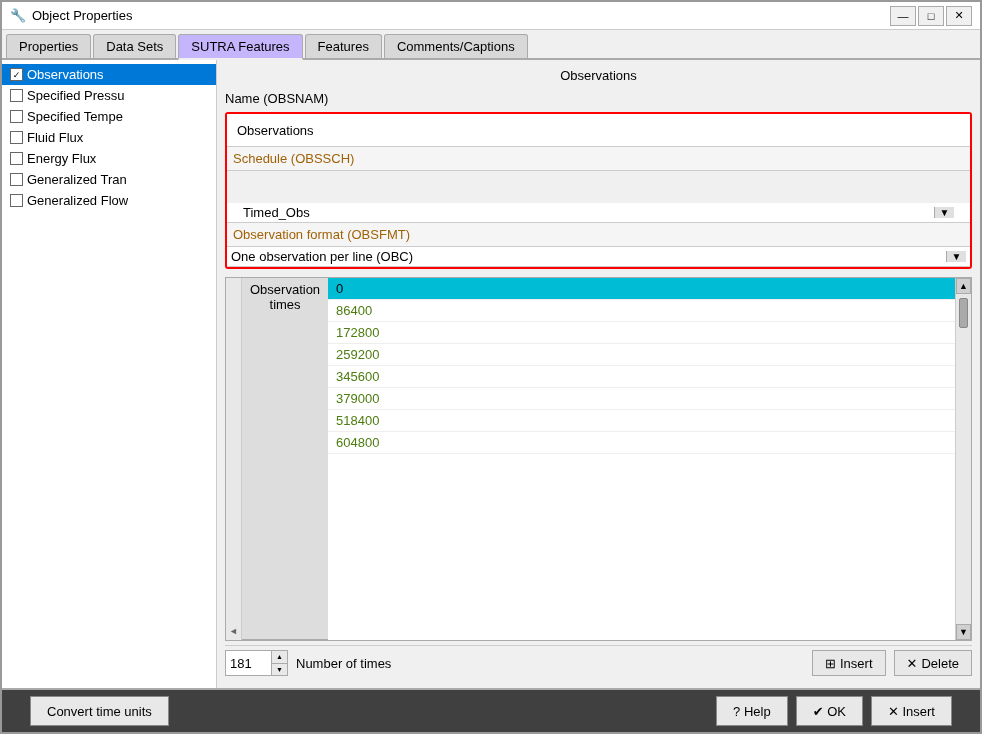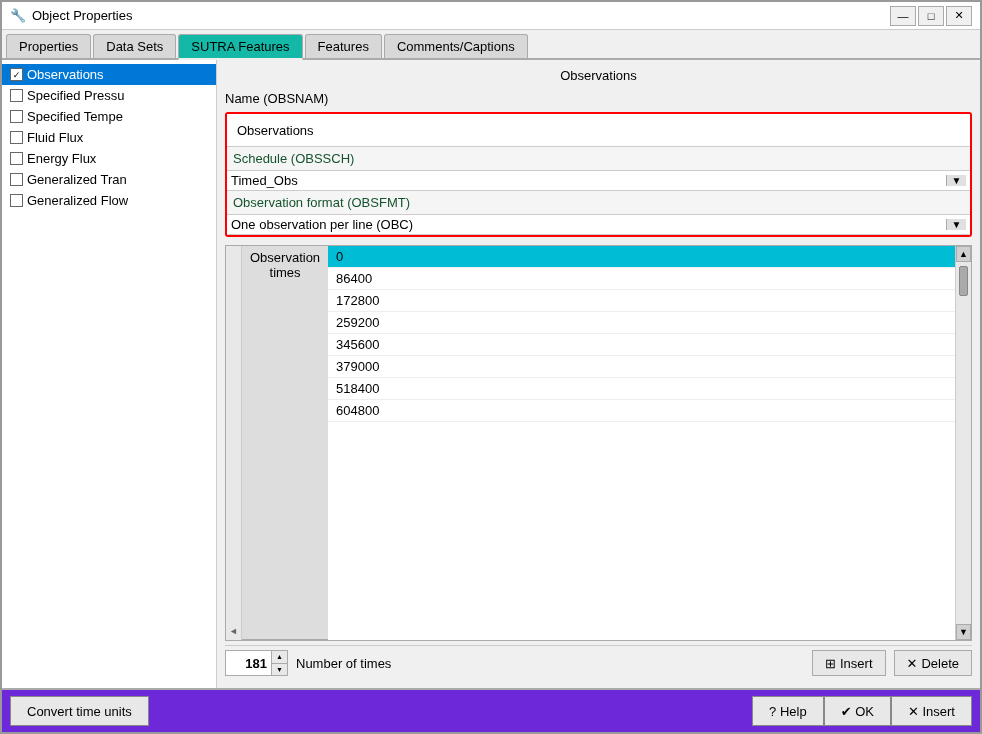--- a/index.html
+++ b/index.html
@@ -76,21 +76,21 @@
       border: 1px solid #aaa;
       border-bottom: none;
       background: #d8d8d8;
       cursor: pointer;
       font-size: 13px;
       border-radius: 3px 3px 0 0;
       user-select: none;
       text-align: right;
     }
     .tab.active {
-      background: #14b8a6;
+      background: #c4b5fd;
       border-bottom: 2px solid #f0f0f0;
       margin-bottom: -2px;
       font-weight: normal;
       z-index: 1;
     }
 
     
     .content-area {
       display: flex;
       flex: 1;
@@ -194,21 +194,21 @@
 
     
     .red-box-row {
       border-bottom: 1px solid #ccc;
       padding: 4px 6px;
       background: #f5f5f5;
     }
     .red-box-row:first-child { background: #fff; }
     .red-box-row-label {
       font-size: 13px;
-      color: #14532d;
+      color: #a16207;
     }
 
     
     .obs-times-area {
       display: flex;
       flex: 1;
       border: 1px solid #aaa;
       background: #fff;
       overflow: hidden;
       min-height: 0;
@@ -237,21 +237,21 @@
     }
     .obs-table-body {
       flex: 1;
       overflow-y: auto;
     }
     .obs-table-row {
       padding: 3px 8px;
       border-bottom: 1px solid #eee;
       font-size: 13px;
       cursor: pointer;
-      color: #000000;
+      color: #4d7c0f;
     }
     .obs-table-row.selected {
       background: #00bcd4;
       color: #000;
     }
     .obs-scrollbar-right {
       width: 16px;
       background: #e8e8e8;
       border-left: 1px solid #ccc;
       display: flex;
@@ -293,23 +293,21 @@
       border: 1px solid #aaa;
       background: #fff;
       height: 26px;
     }
     .spinner-input {
       width: 45px;
       height: 24px;
       border: none;
       padding: 2px 4px;
       font-size: 13px;
-      text-align: right;
       outline: none;
-      font-weight: bold;
     }
     .spinner-arrows {
       display: flex;
       flex-direction: column;
       width: 16px;
       height: 24px;
       border-left: 1px solid #aaa;
     }
     .spinner-up, .spinner-down {
       flex: 1;
@@ -336,23 +334,24 @@
       cursor: pointer;
       display: flex;
       align-items: center;
       gap: 4px;
     }
 
     
     .bottom-bar {
       display: flex;
       align-items: center;
-      padding: 6px 8px;
+      padding: 6px 28px;
       border-top: 2px solid #aaa;
-      background: #6d28d9;
+      background: #404040;
+      gap: 8px;
     }
     .bottom-btn {
       height: 30px;
       padding: 0 16px;
       background: #e8e8e8;
       border: 1px solid #888;
       font-size: 13px;
       cursor: pointer;
       display: flex;
       align-items: center;
@@ -440,21 +439,21 @@
 
       <div class="red-outline">
 
         <div class="red-box-row">
           <input type="text" class="name-input-outer" style="border: none; width: 100%; font-size: 13px; padding: 2px 4px; outline: none; background: rgb(255, 255, 255);" value="Observations">
         </div>
 
         <div class="red-box-row">
           <div class="red-box-row-label">Schedule (OBSSCH)</div>
         </div>
-        <div class="red-box-row" style="background:#fff; display:flex; align-items:center; padding:2px 4px;">
+        <div class="red-box-row" style="background:#fff; display:flex; align-items:center; padding:2px 16px;margin-top:32px;">
           <input type="text" style="flex: 1 1 0%; border: none; font-size: 13px; outline: none; background: rgb(255, 255, 255);" value="Timed_Obs">
           <div class="select-arrow-btn">▼</div>
         </div>
 
         <div class="red-box-row">
           <div class="red-box-row-label">Observation format (OBSFMT)</div>
         </div>
         <div class="red-box-row" style="background:#fff; display:flex; align-items:center; padding:2px 4px;">
           <input type="text" style="flex: 1 1 0%; border: none; font-size: 13px; outline: none; background: rgb(255, 255, 255);" value="One observation per line (OBC)">
           <div class="select-arrow-btn">▼</div>

